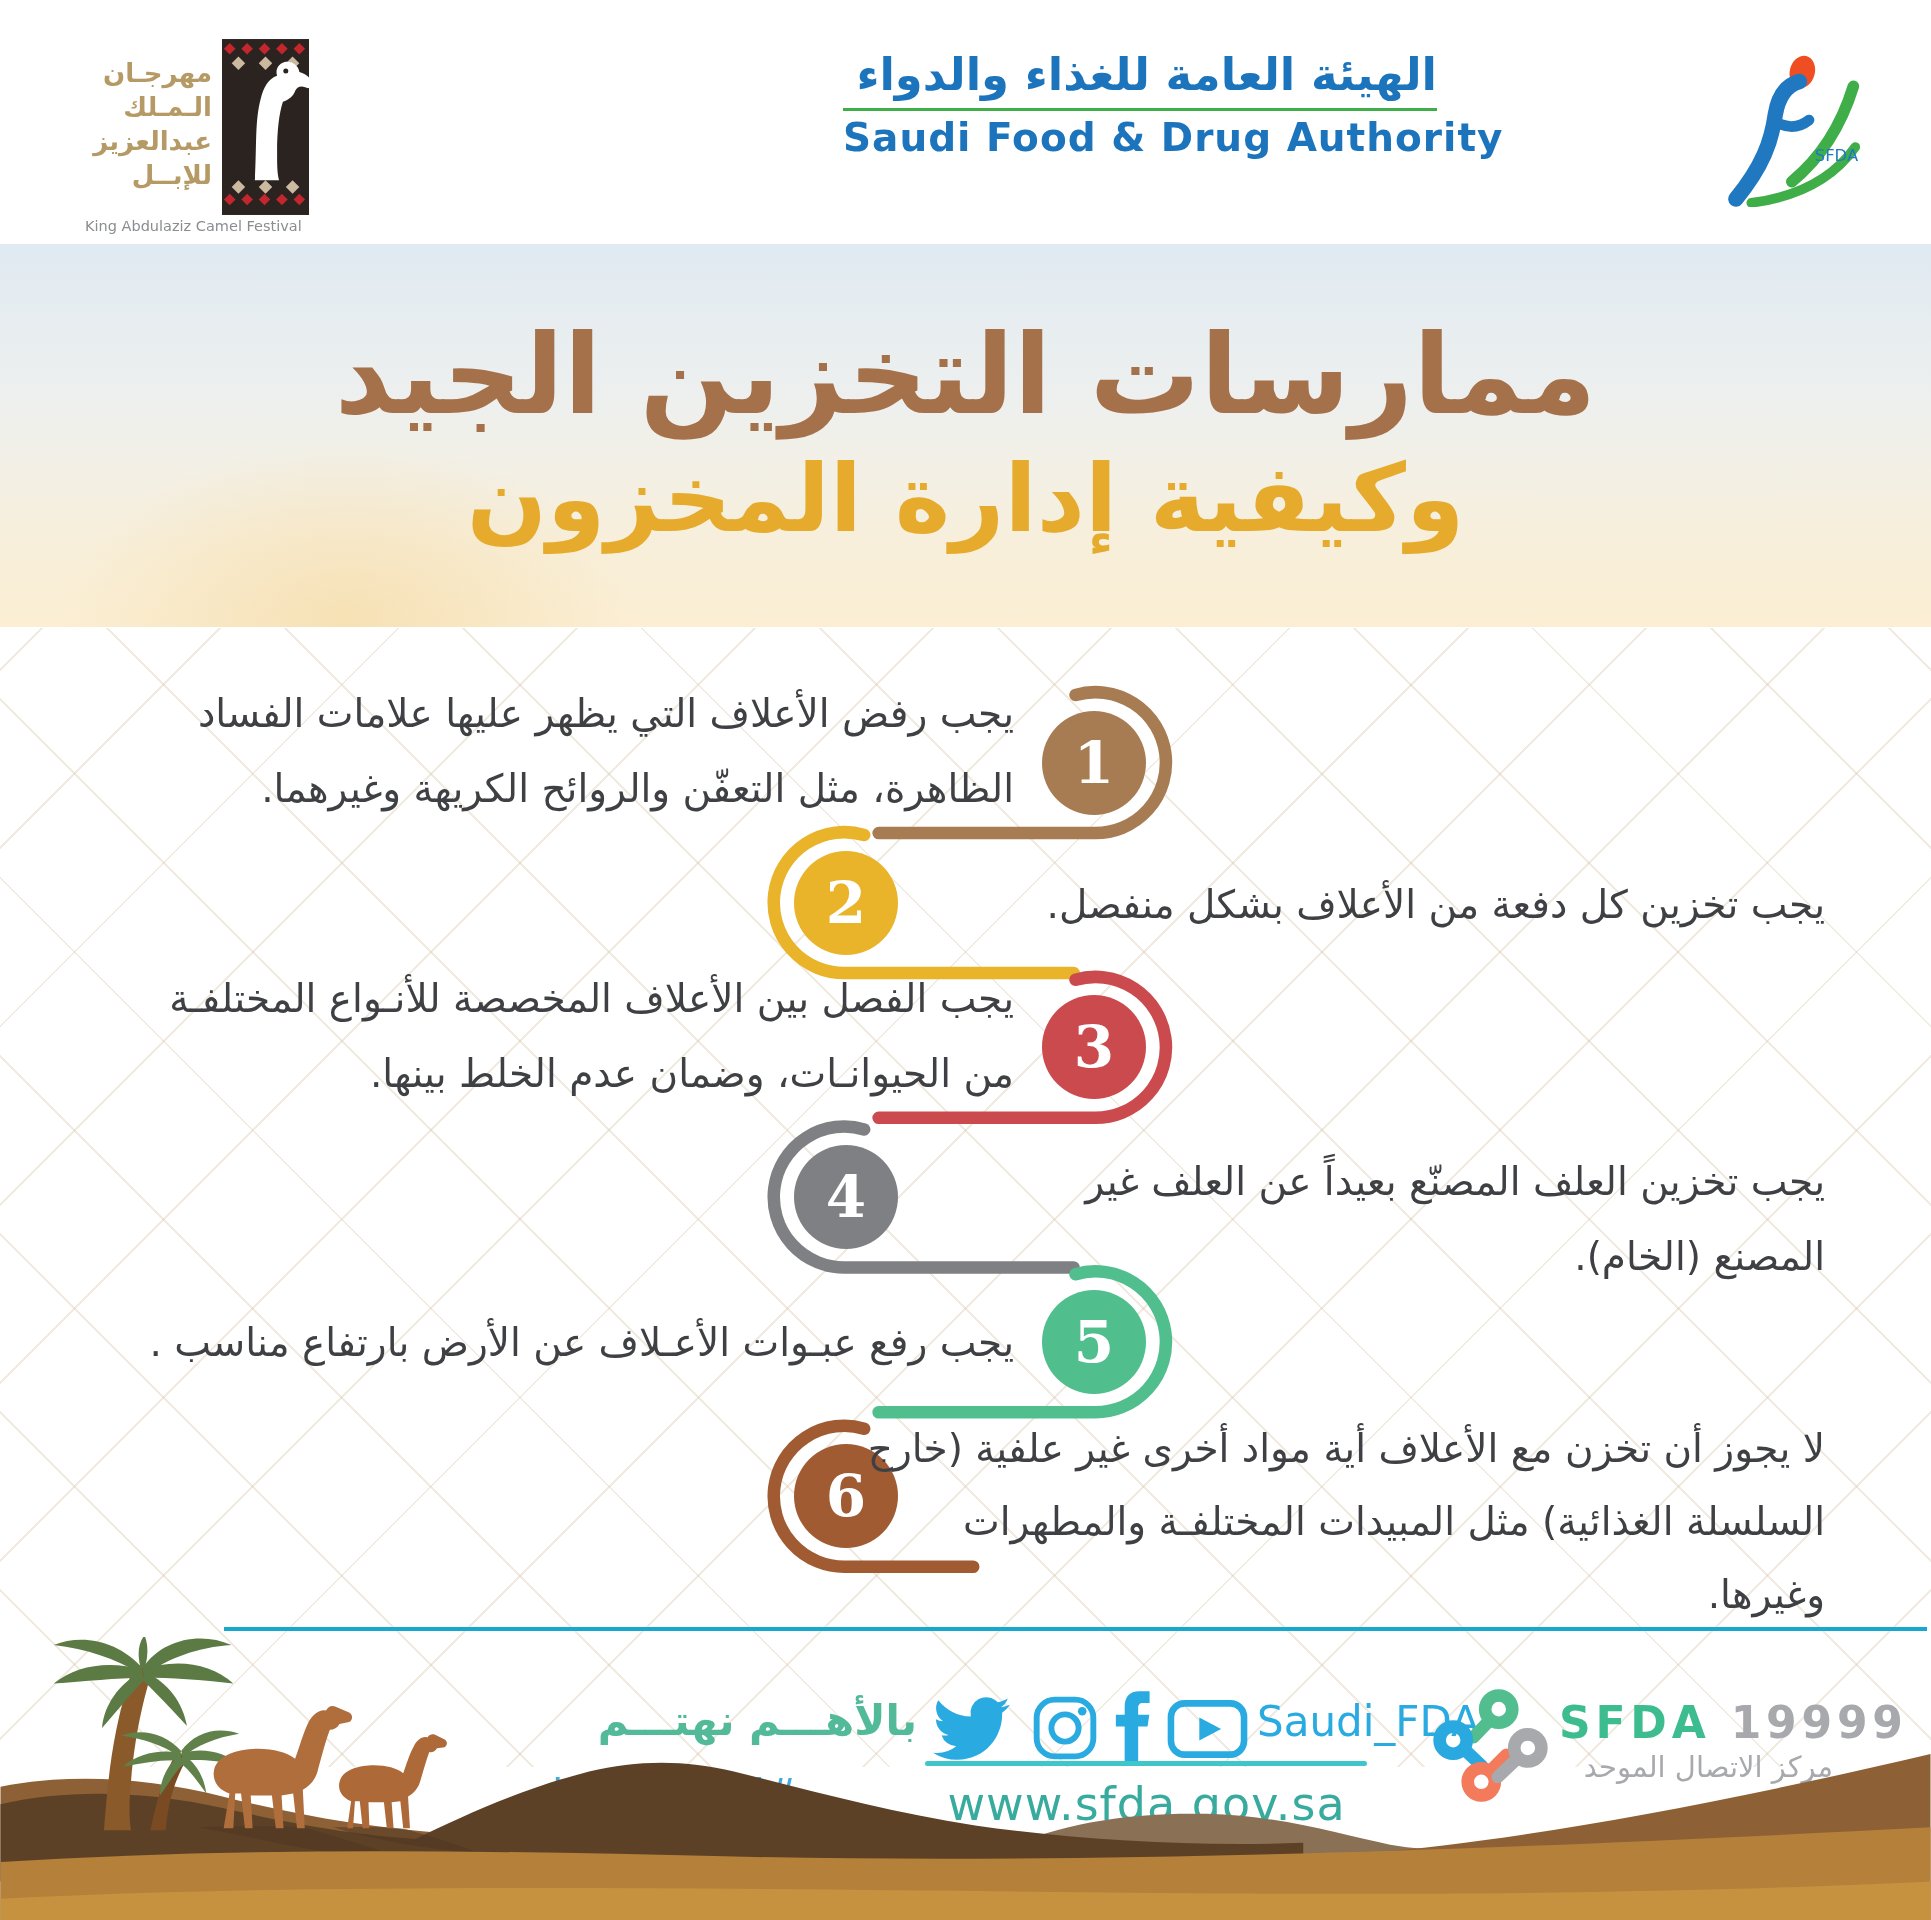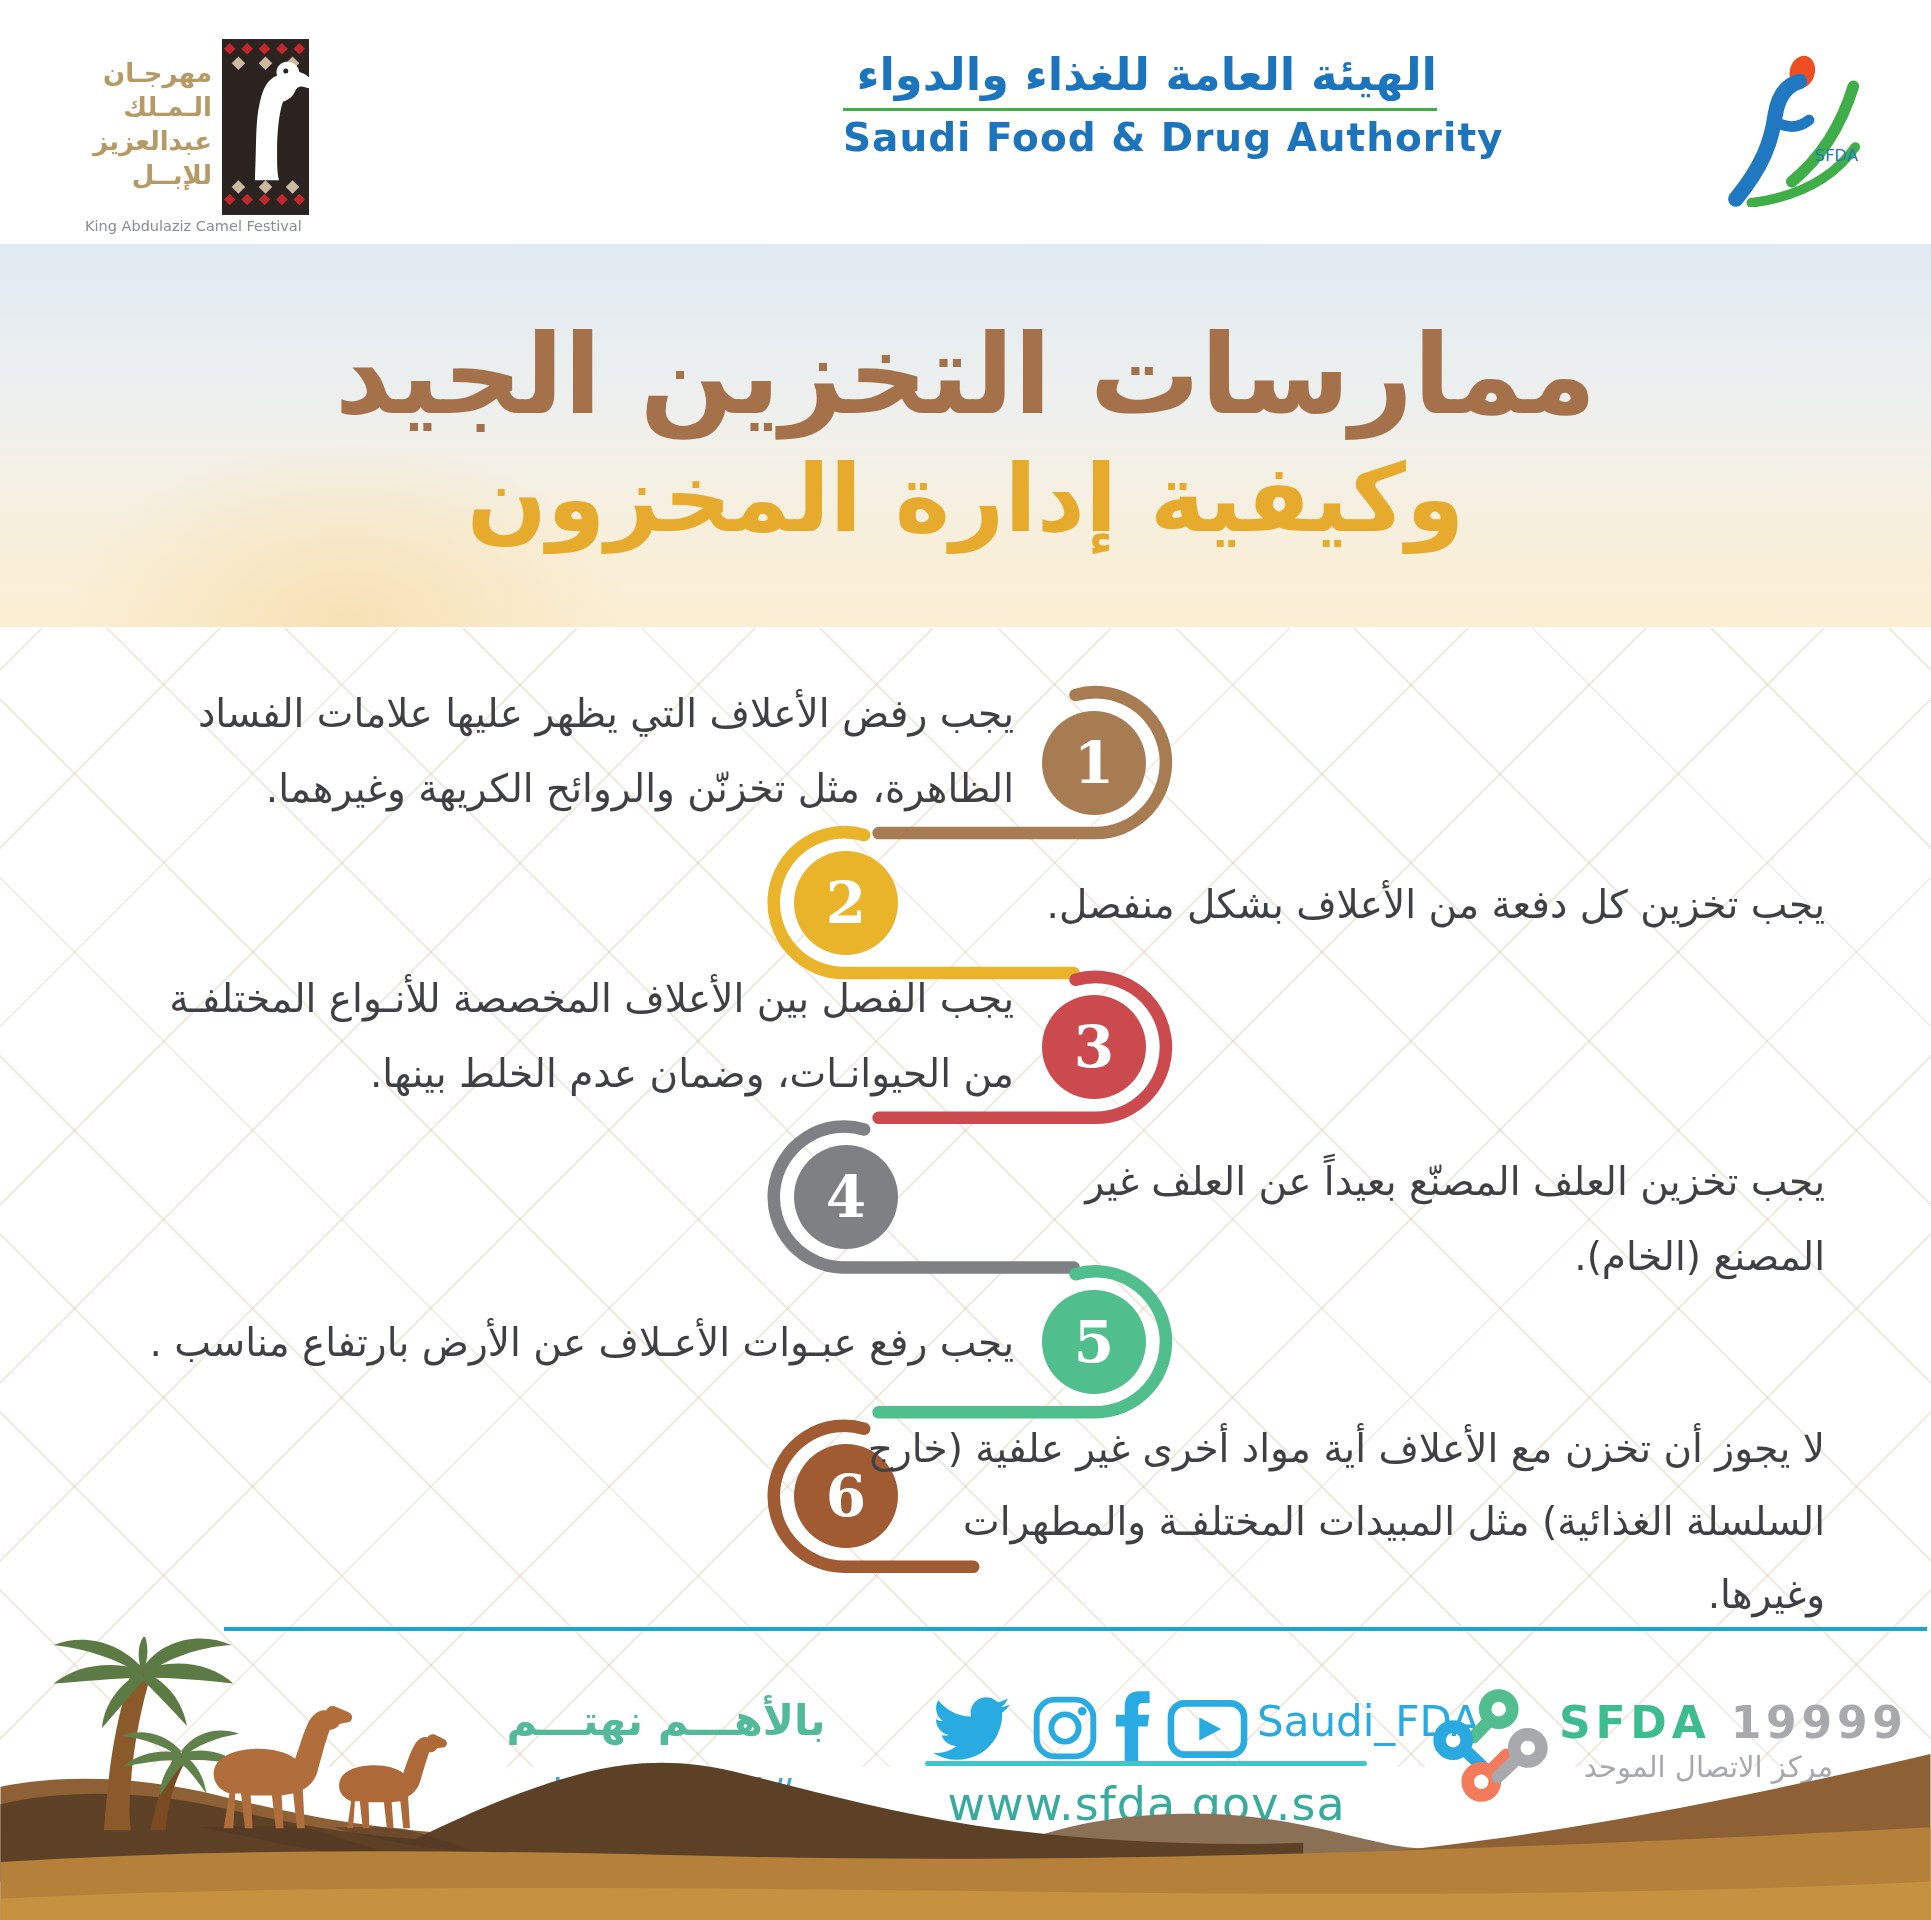--- a/index.html
+++ b/index.html
@@ -32,21 +32,21 @@
   .item-text{direction:rtl;text-align:right;color:#3f4044;font-size:39px;line-height:75px;z-index:3;}
   .item-text div{white-space:nowrap;}
   .t-odd{right:917px;width:830px;}
   .t-even{right:106px;width:898px;}
   .num-circle{width:104px;height:104px;border-radius:50%;z-index:3;
      display:flex;align-items:center;justify-content:center;
      color:#fff;font-family:"DejaVu Serif",serif;font-weight:bold;font-size:58px;}
   #connector{left:0;top:0;z-index:2;pointer-events:none;}
   
   #separator{left:224px;top:1627px;width:1703px;height:3.9px;}
-  #slogan{left:415px;top:1696px;width:502px;text-align:center;direction:rtl;
+  #slogan{left:415px;top:1696px;width:502px;text-align:right;direction:rtl;
      font-size:42px;font-weight:bold;}
   #hashtag{left:415px;top:1770px;width:502px;text-align:center;direction:rtl;font-size:41px;}
   #social-handle{left:1257px;top:1697px;font-size:42px;white-space:nowrap;}
   #social-underline{left:925px;top:1761px;width:442px;height:4.8px;border-radius:2.9px;}
   #website{left:906px;top:1777px;width:481px;text-align:center;font-size:46px;letter-spacing:1px;}
   #cc-brandline{left:1559px;top:1697px;width:299px;text-align:left;white-space:nowrap;
      font-size:44px;font-weight:bold;letter-spacing:4.8px;}
   #cc-arabic{left:1559px;top:1750px;width:299px;text-align:center;direction:rtl;font-size:29px;}
   svg{display:block;}
 </style>
@@ -138,21 +138,21 @@
     </div>
   <div class="abs num-circle" style="left: 1042px; top: 1290px; background: rgb(80, 190, 141);">
       <span>5</span>
     </div>
   <div class="abs num-circle" style="left: 794px; top: 1444px; background: rgb(160, 91, 51);">
       <span>6</span>
     </div>
 
   <div class="abs item-text t-odd" style="top:676px;">
     <div>يجب رفض الأعلاف التي يظهر عليها علامات الفساد</div>
-    <div>الظاهرة، مثل تخزنّن والروائح الكريهة وغيرهما.</div>
+    <div>الظاهرة، مثل التعفّن والروائح الكريهة وغيرهما.</div>
   </div>
   <div class="abs item-text t-even" style="top:867px;">
     <div>يجب تخزين كل دفعة من الأعلاف بشكل منفصل.</div>
   </div>
   <div class="abs item-text t-odd" style="top:961px;">
     <div>يجب الفصل بين الأعلاف المخصصة للأنـواع المختلفـة</div>
     <div>من الحيوانـات، وضمان عدم الخلط بينها.</div>
   </div>
   <div class="abs item-text t-even" style="top:1144px;">
     <div>يجب تخزين العلف المصنّع بعيداً عن العلف غير</div>

